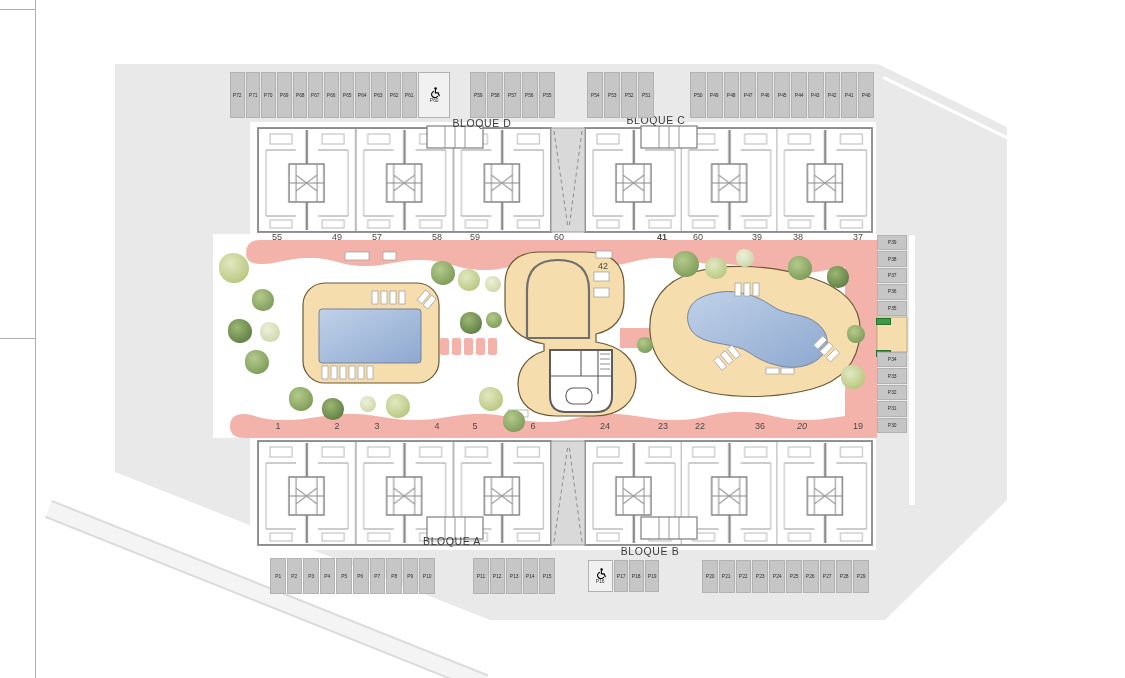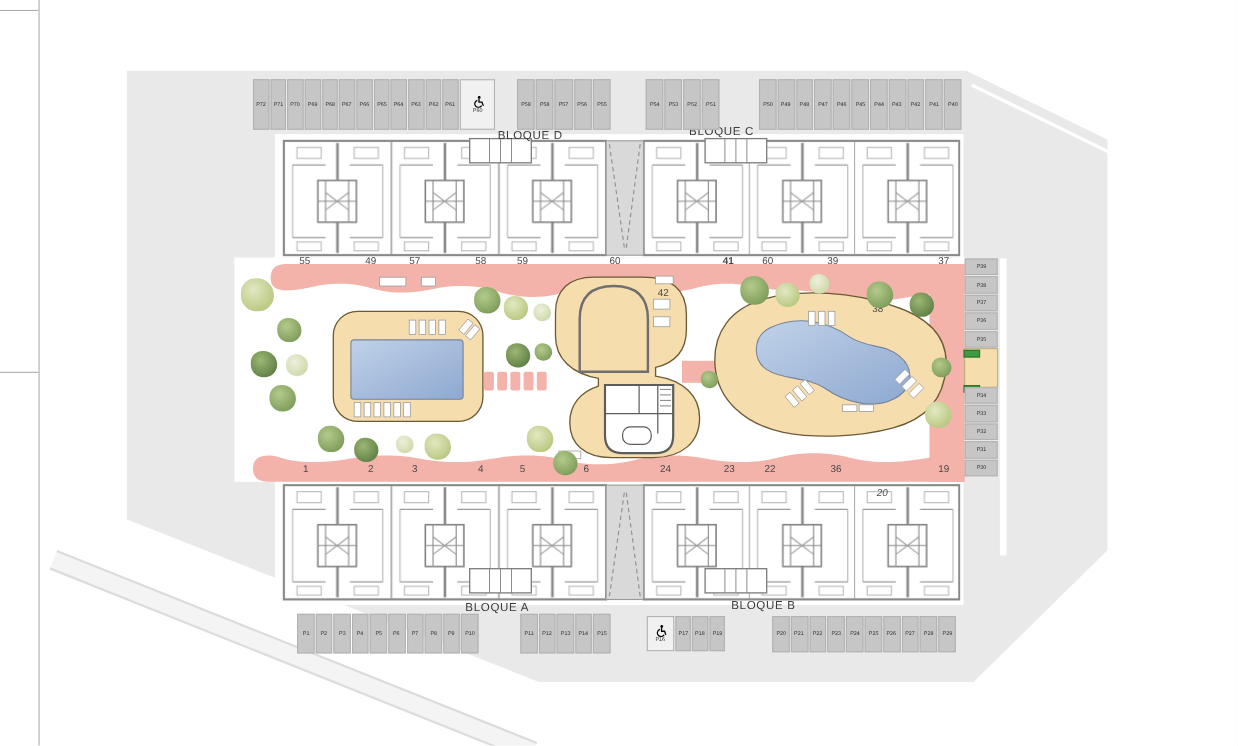--- a/index.html
+++ b/index.html
@@ -202,22 +202,22 @@
     </g>
 
     <rect x="877" y="317" width="30" height="35" fill="var(--tan,#f6ddae)" stroke="#b0a070" stroke-width=".8"></rect>
   </svg>
 
   <div class="chip" style="left:876px;top:318px;width:13px;height:5px;"></div>
   <div class="chip" style="left:876px;top:350px;width:13px;height:5px;"></div>
 
   <div class="block-label" style="left:482px;top:117px;">BLOQUE D</div>
   <div class="block-label" style="left:656px;top:114px;">BLOQUE C</div>
-  <div class="block-label" style="left:452px;top:546px;">BLOQUE A</div>
-  <div class="block-label" style="left:650px;top:545px;margin-left:44px;">BLOQUE B</div>
+  <div class="block-label" style="left:452px;top:535px;">BLOQUE A</div>
+  <div class="block-label" style="left:650px;top:545px;">BLOQUE B</div>
 
   <div id="overlay">
       <div class="pgroup h" style="left: 230px; top: 72px; width: 188px; height: 46px;">
         <div class="stall">
           <span>P72</span>
         </div>
         <div class="stall">
           <span>P71</span>
         </div>
         <div class="stall">
@@ -462,33 +462,33 @@
       <div class="unit-number" style="left: 277px; top: 232px;">55</div>
       <div class="unit-number" style="left: 337px; top: 232px;">49</div>
       <div class="unit-number" style="left: 377px; top: 232px;">57</div>
       <div class="unit-number" style="left: 437px; top: 232px;">58</div>
       <div class="unit-number" style="left: 475px; top: 232px;">59</div>
       <div class="unit-number" style="left: 523px; top: 232px; margin-left: 36px;">60</div>
       <div class="unit-number" style="left: 603px; top: 232px; margin-top: 29px;">42</div>
       <div class="unit-number" style="left: 662px; top: 232px; font-weight: bold;">41</div>
       <div class="unit-number" style="left: 698px; top: 232px;">60</div>
       <div class="unit-number" style="left: 757px; top: 232px;">39</div>
-      <div class="unit-number" style="left: 798px; top: 232px; margin-top: 44px;">38</div>
+      <div class="unit-number" style="left: 798px; top: 232px;">38</div>
       <div class="unit-number" style="left: 858px; top: 232px;">37</div>
       <div class="unit-number" style="left: 278px; top: 421px;">1</div>
       <div class="unit-number" style="left: 337px; top: 421px;">2</div>
       <div class="unit-number" style="left: 377px; top: 421px;">3</div>
       <div class="unit-number" style="left: 437px; top: 421px;">4</div>
       <div class="unit-number" style="left: 475px; top: 421px;">5</div>
       <div class="unit-number" style="left: 533px; top: 421px;">6</div>
       <div class="unit-number" style="left: 605px; top: 421px;">24</div>
       <div class="unit-number" style="left: 663px; top: 421px;">23</div>
       <div class="unit-number" style="left: 700px; top: 421px;">22</div>
       <div class="unit-number" style="left: 760px; top: 421px;">36</div>
-      <div class="unit-number" style="left: 802px; top: 443px; font-style: italic;">20</div>
+      <div class="unit-number" style="left: 802px; top: 421px; font-style: italic;">20</div>
       <div class="unit-number" style="left: 858px; top: 421px;">19</div>
       <div class="tree" style="left: 219px; top: 253px; width: 30px; height: 30px; background: radial-gradient(circle at 38% 35%, rgb(226, 232, 194) 0%, rgb(184, 199, 127) 78%);"></div>
       <div class="tree" style="left: 252px; top: 289px; width: 22px; height: 22px; background: radial-gradient(circle at 38% 35%, rgb(180, 202, 140) 0%, rgb(125, 156, 89) 78%);"></div>
       <div class="tree" style="left: 228px; top: 319px; width: 24px; height: 24px; background: radial-gradient(circle at 38% 35%, rgb(157, 183, 115) 0%, rgb(95, 127, 69) 78%);"></div>
       <div class="tree" style="left: 260px; top: 322px; width: 20px; height: 20px; background: radial-gradient(circle at 38% 35%, rgb(238, 240, 221) 0%, rgb(205, 216, 168) 78%);"></div>
       <div class="tree" style="left: 245px; top: 350px; width: 24px; height: 24px; background: radial-gradient(circle at 38% 35%, rgb(180, 202, 140) 0%, rgb(125, 156, 89) 78%);"></div>
       <div class="tree" style="left: 289px; top: 387px; width: 24px; height: 24px; background: radial-gradient(circle at 38% 35%, rgb(180, 202, 140) 0%, rgb(125, 156, 89) 78%);"></div>
       <div class="tree" style="left: 322px; top: 398px; width: 22px; height: 22px; background: radial-gradient(circle at 38% 35%, rgb(157, 183, 115) 0%, rgb(95, 127, 69) 78%);"></div>
       <div class="tree" style="left: 360px; top: 396px; width: 16px; height: 16px; background: radial-gradient(circle at 38% 35%, rgb(238, 240, 221) 0%, rgb(205, 216, 168) 78%);"></div>
       <div class="tree" style="left: 386px; top: 394px; width: 24px; height: 24px; background: radial-gradient(circle at 38% 35%, rgb(226, 232, 194) 0%, rgb(184, 199, 127) 78%);"></div>

